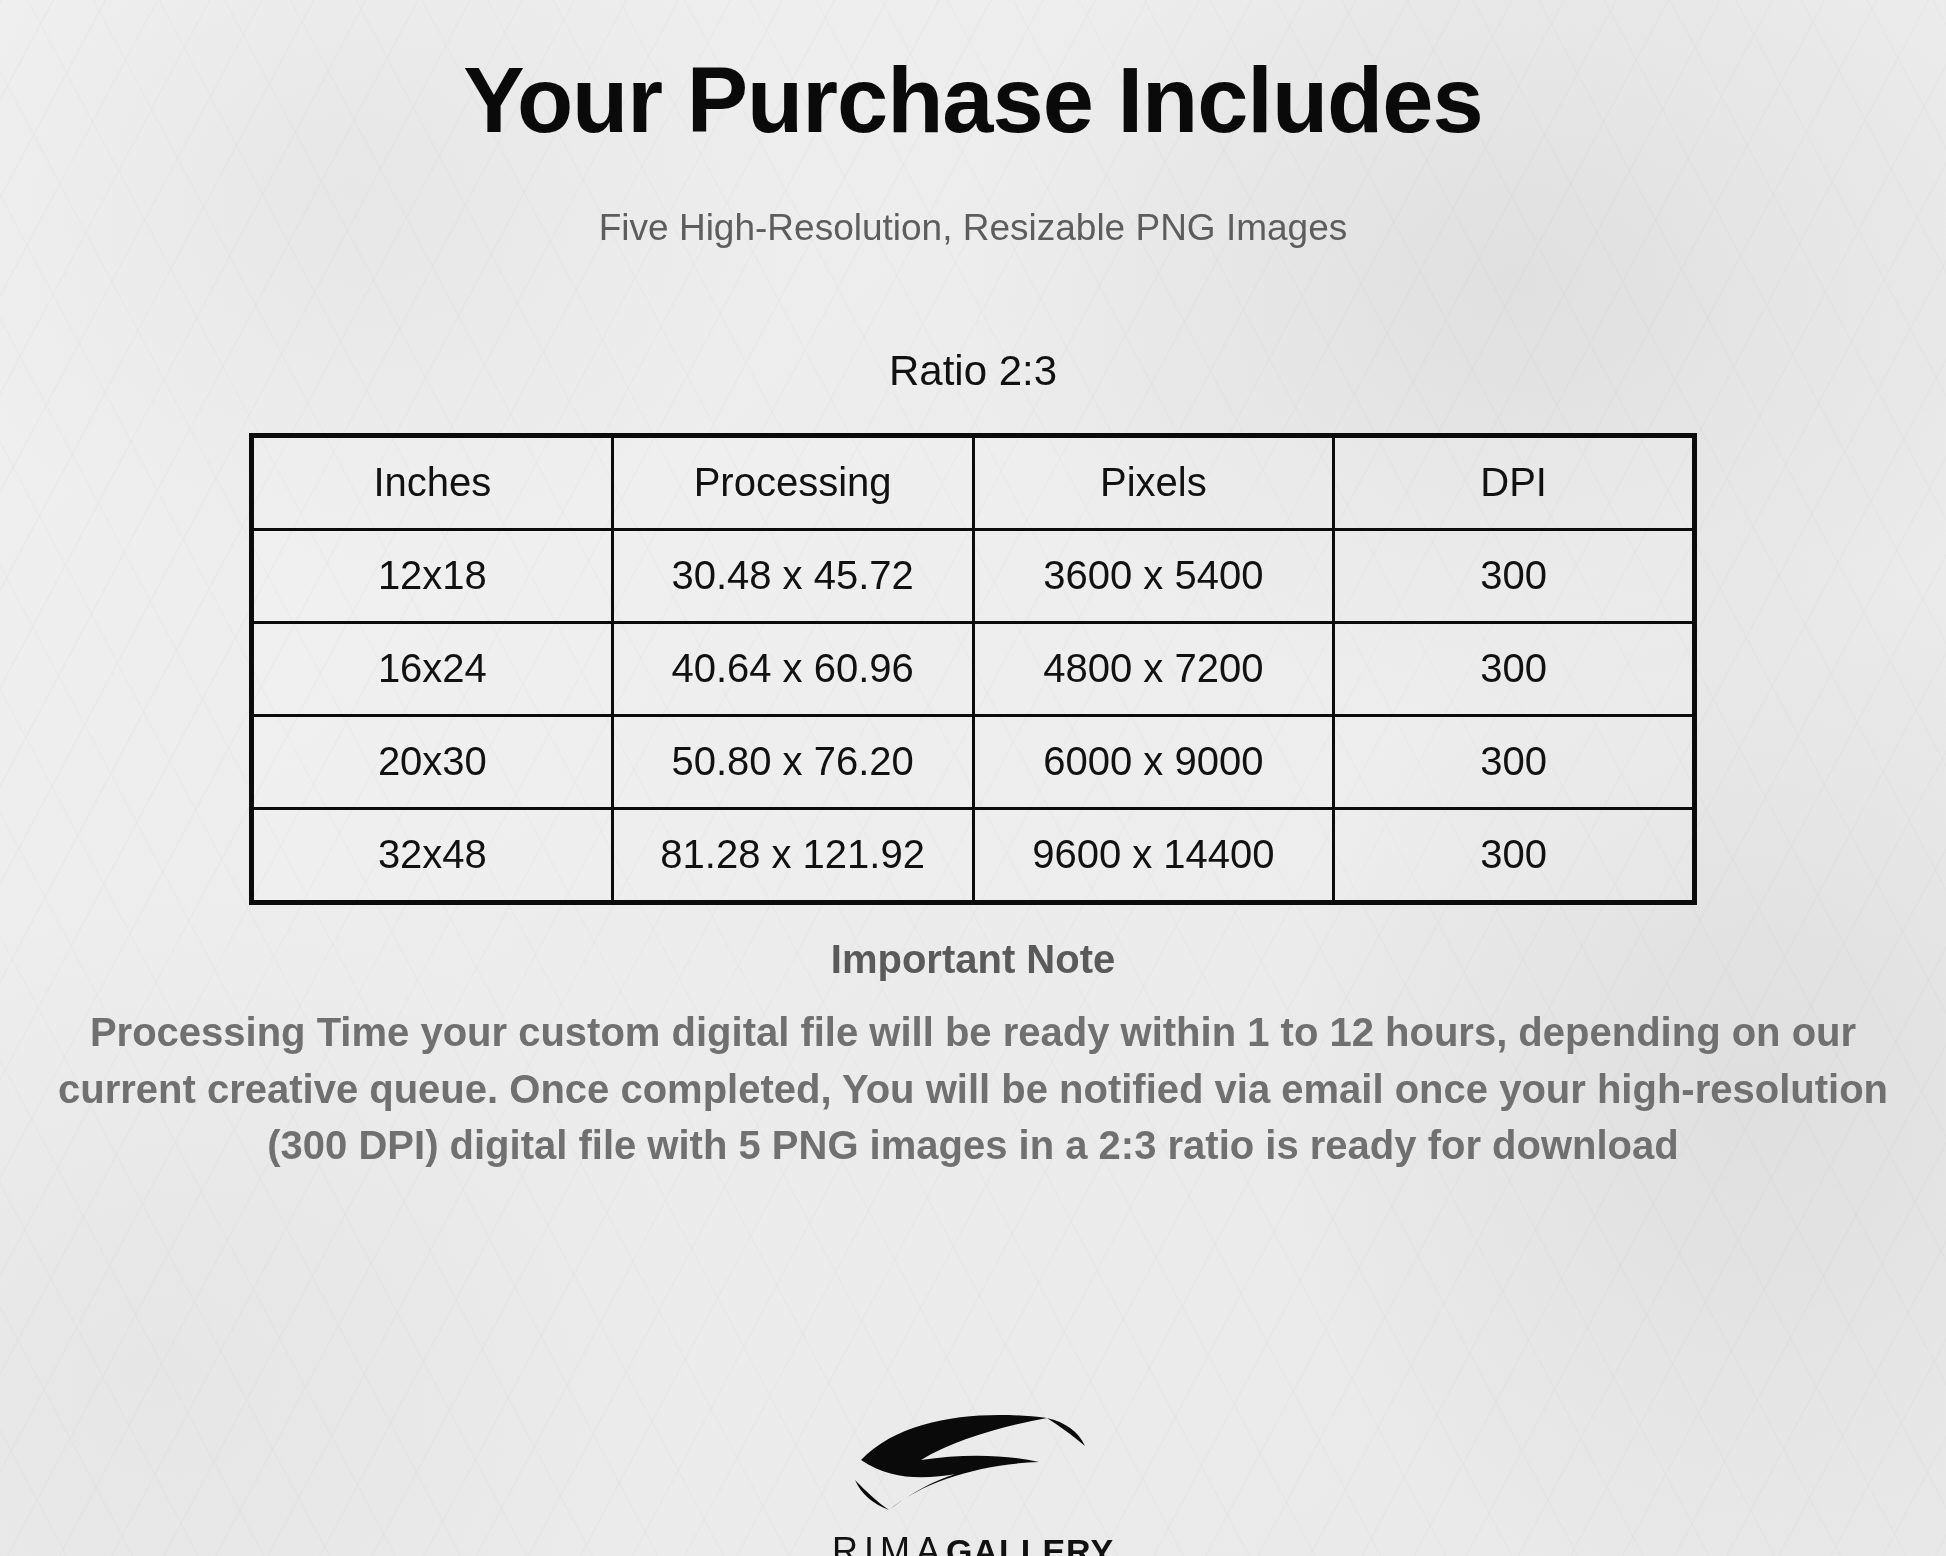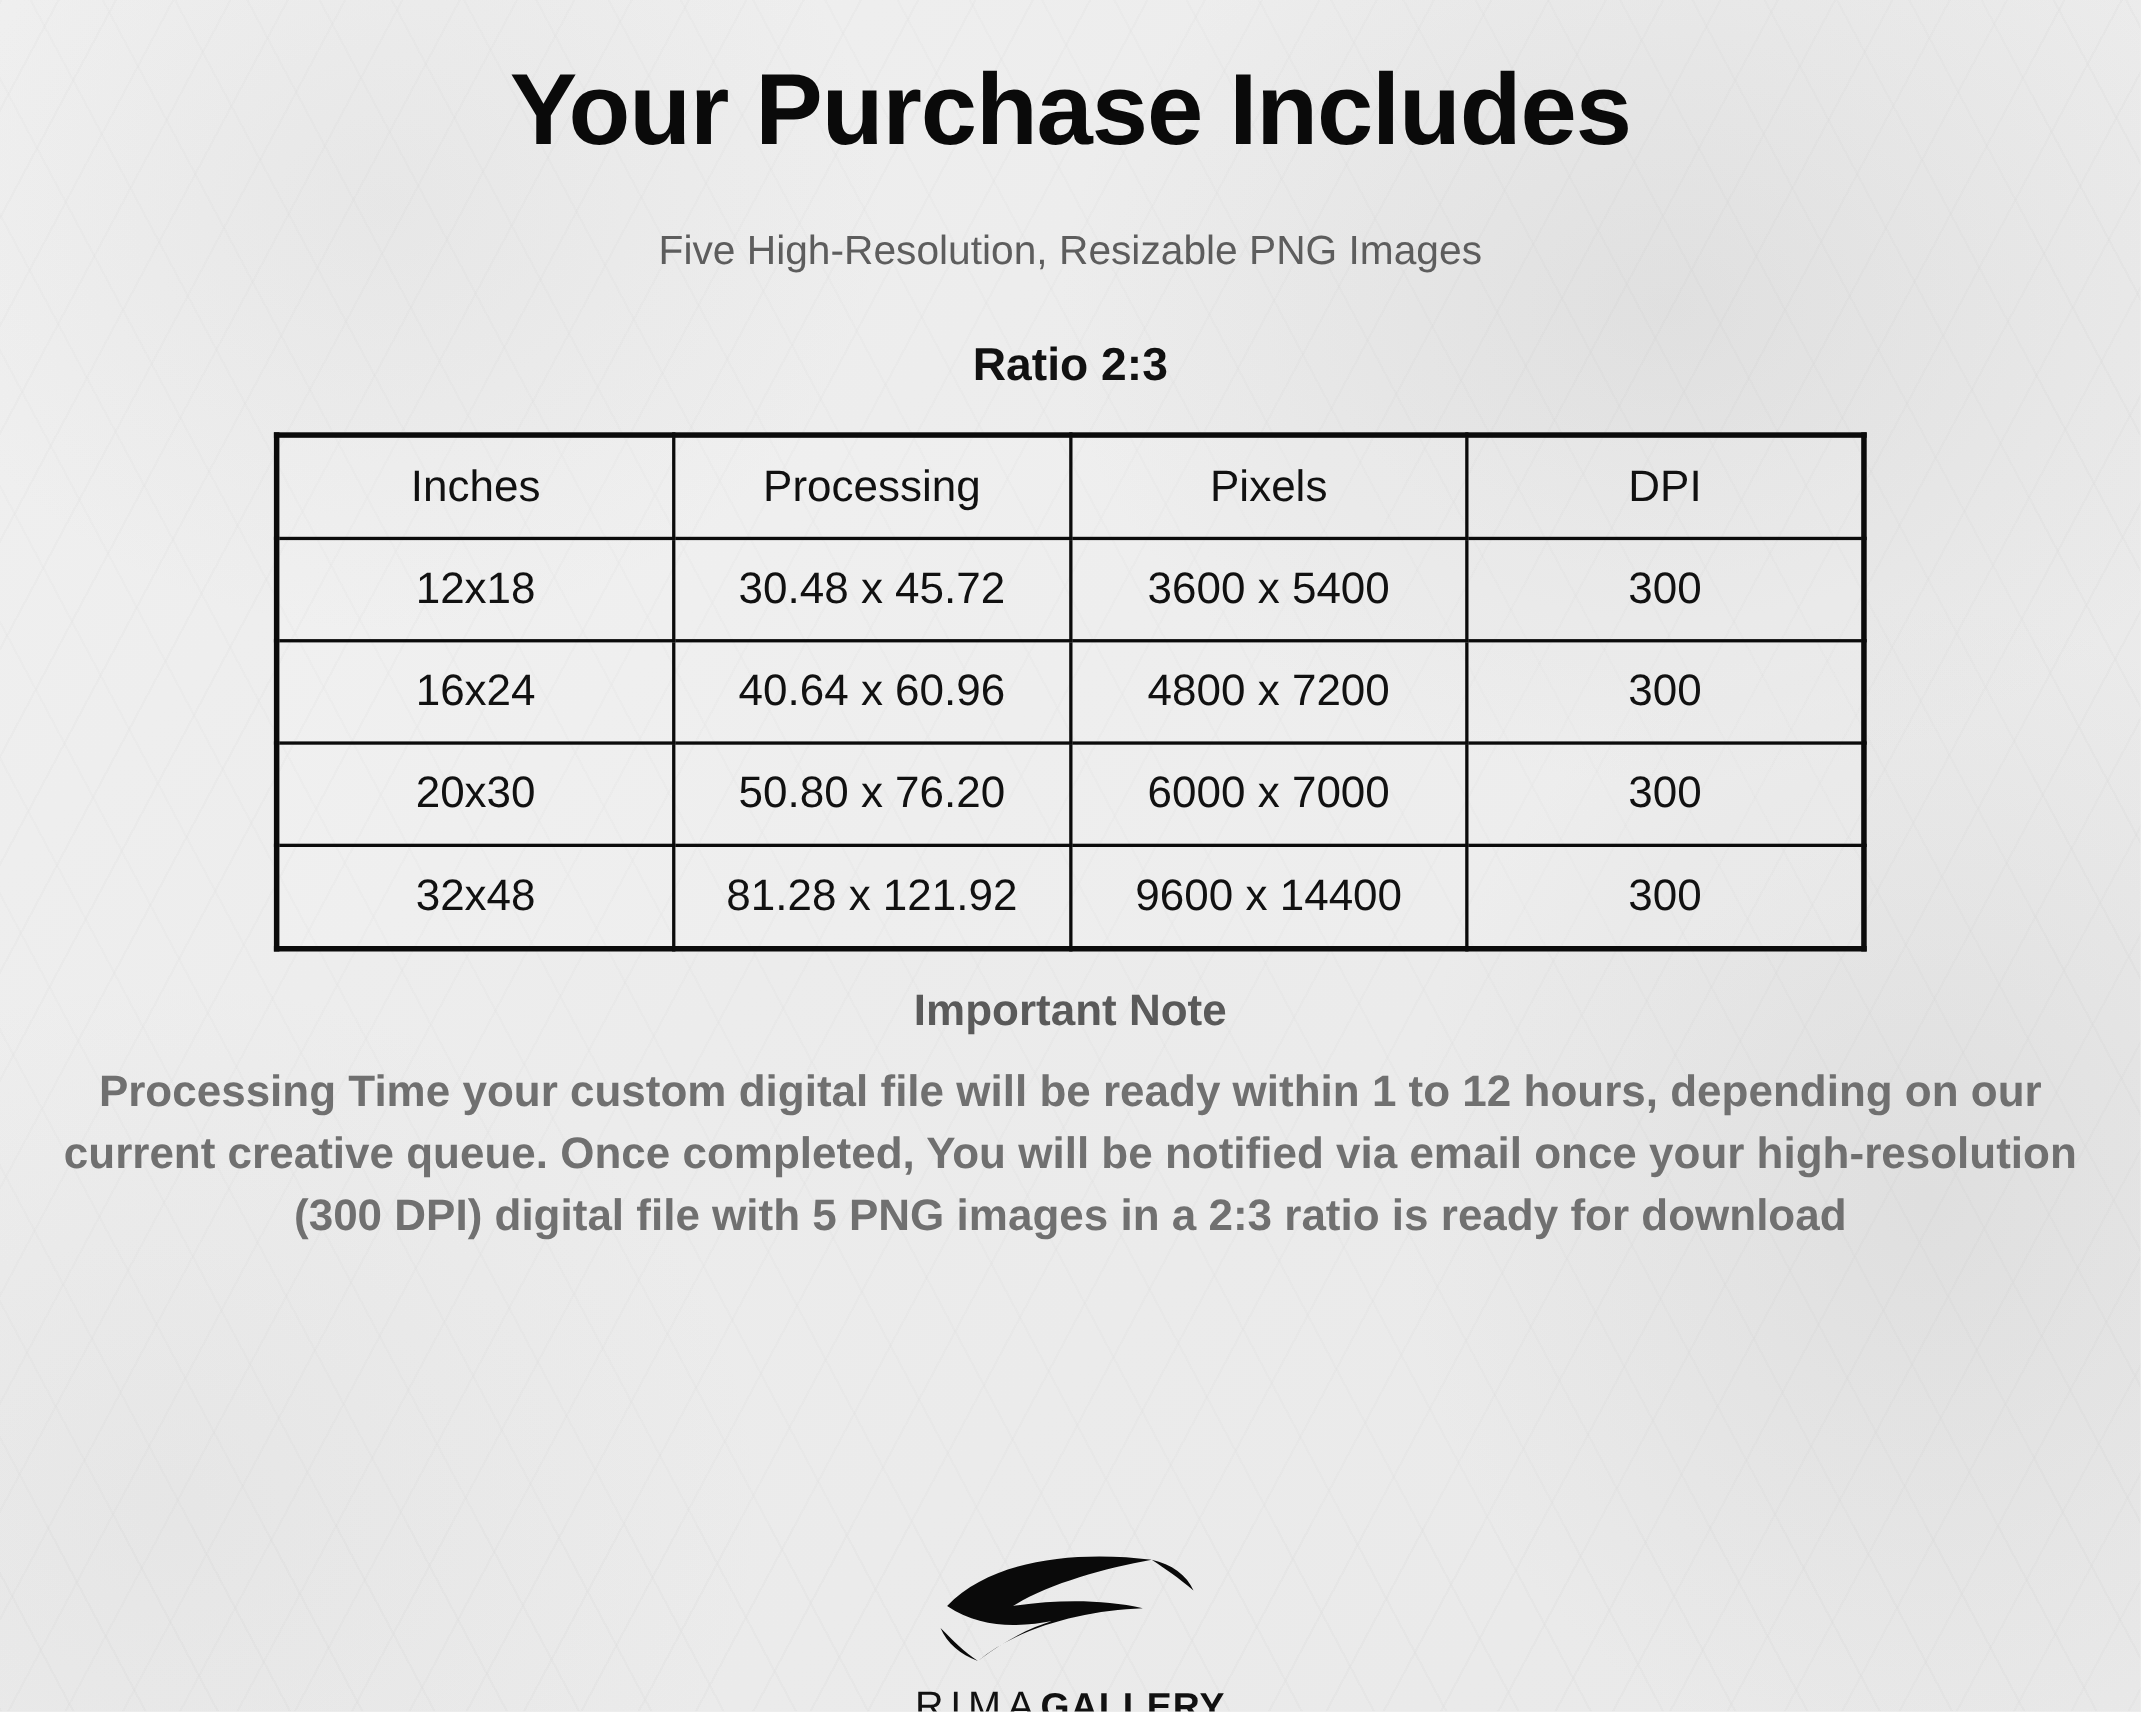--- a/index.html
+++ b/index.html
@@ -60,24 +60,24 @@
     text-align: center;
     margin-top: 50px;
     color: #5d5d5d;
     font-size: 37px;
     line-height: 1.45;
   }
   .subtitle-line { display: block; }
 
   .ratio {
     text-align: center;
-    margin-top: 52px;
+    margin-top: 92px;
     font-size: 42px;
     color: #111111;
-    font-weight: 700;
+    font-weight: 400;
   }
 
   .table-wrap {
     margin: 38px auto 0 auto;
     width: 1448px;
   }
   table.size-table {
     width: 100%;
     border-collapse: collapse;
     border: 5px solid #0b0b0b;
@@ -184,21 +184,21 @@
         </tr>
         <tr>
           <td>16x24</td>
           <td>40.64 x 60.96</td>
           <td>4800 x 7200</td>
           <td>300</td>
         </tr>
         <tr>
           <td>20x30</td>
           <td>50.80 x 76.20</td>
-          <td>6000 x 7000</td>
+          <td>6000 x 9000</td>
           <td>300</td>
         </tr>
         <tr>
           <td>32x48</td>
           <td>81.28 x 121.92</td>
           <td>9600 x 14400</td>
           <td>300</td>
         </tr>
       </tbody>
     </table>

